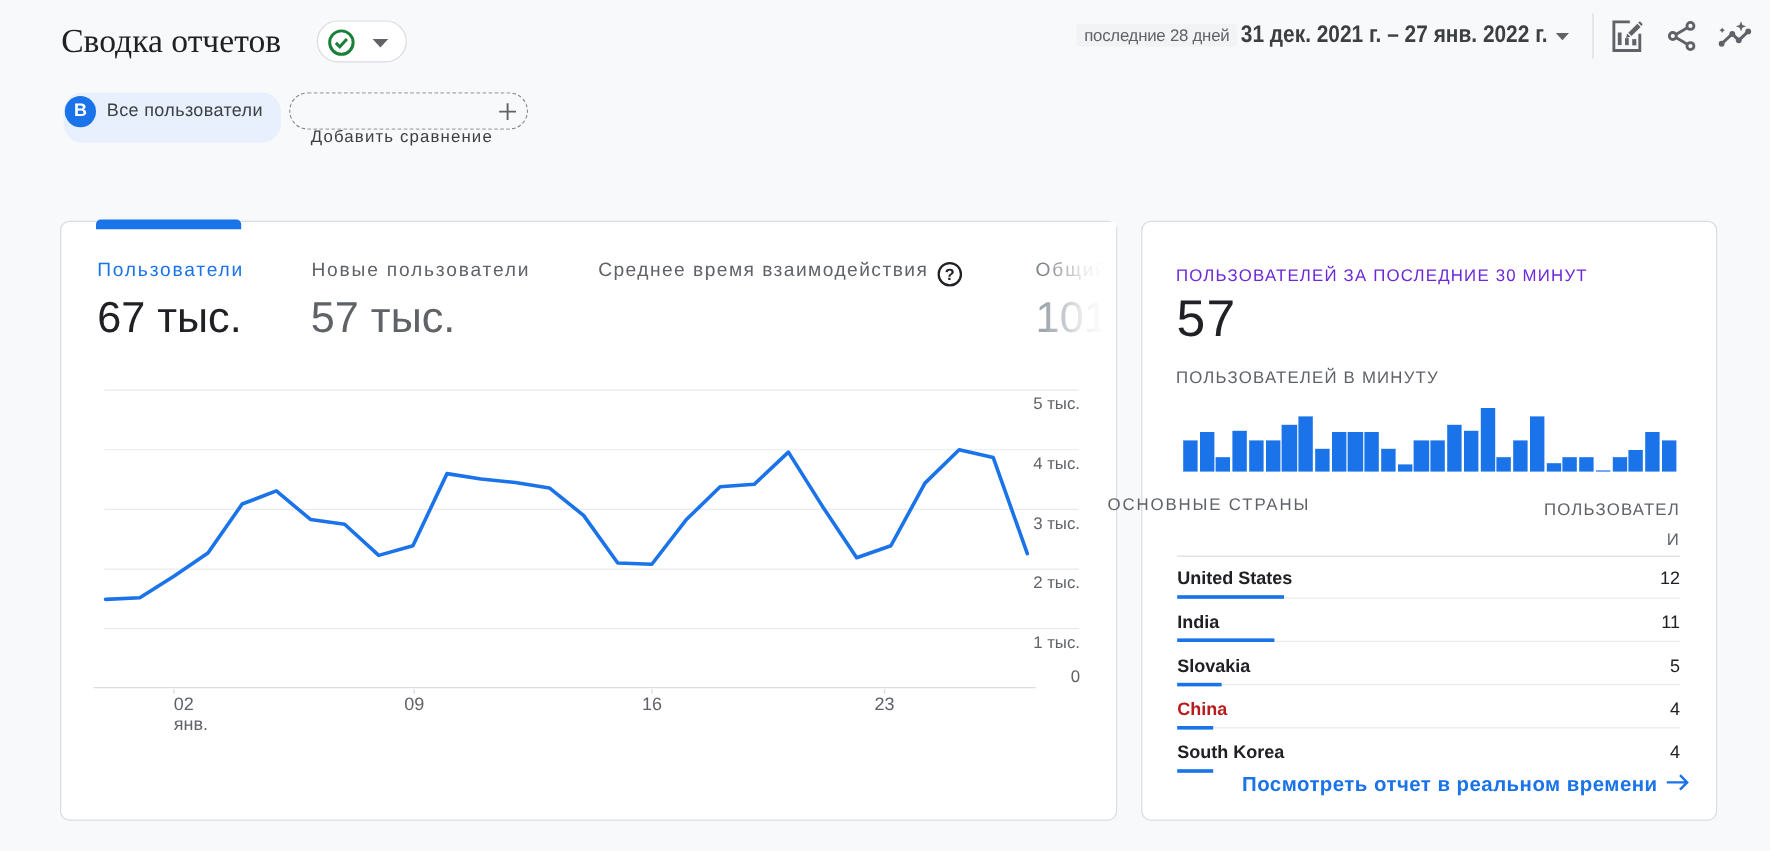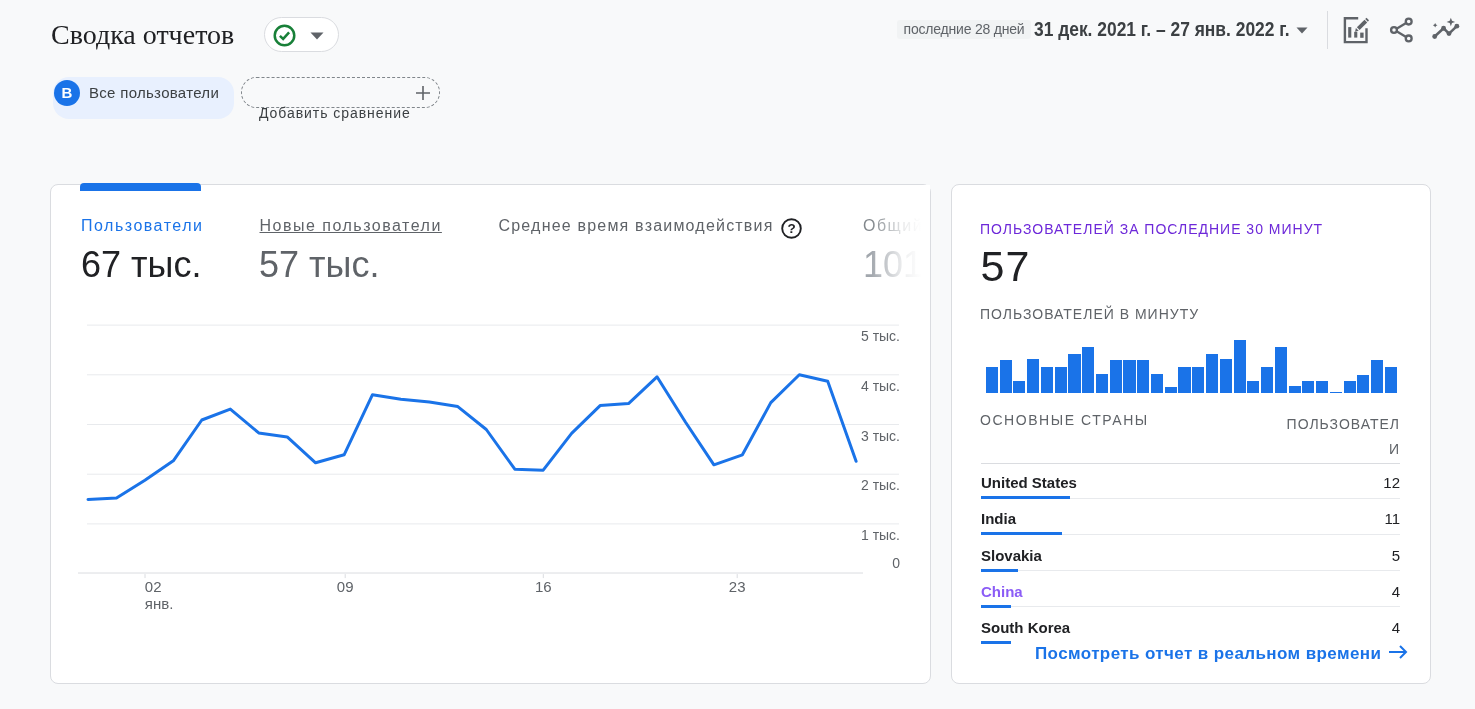--- a/index.html
+++ b/index.html
@@ -77,21 +77,21 @@
     </svg>
   </div>
 
   <div class="card" style="left:50px; top:184px; width:881px; height:500px;"></div>
   <div class="abs" style="left:80px; top:183px; width:121px; height:8px; background:#1a73e8; border-radius:4px 4px 0 0;"></div>
 
   <div class="abs" id="metrics" style="left:51px; top:185px; width:879px; height:130px; overflow:hidden;">
     <div class="abs" style="left:30px; top:32px; font-size:16px; letter-spacing:1.5px; color:#1a73e8;">Пользователи</div>
     <div class="abs" style="left:30px; top:59px; font-size:36px; color:#202124;">67 тыс.</div>
 
-    <div class="abs" style="left:208.5px; top:32px; font-size:16px; letter-spacing:1.5px; color:#5f6368;text-decoration:underline;">Новые пользователи</div>
+    <div class="abs" style="left:208.5px; top:32px; font-size:16px; letter-spacing:1.5px; color:#5f6368;">Новые пользователи</div>
     <div class="abs" style="left:208px; top:59px; font-size:36px; color:#5f6368;">57 тыс.</div>
 
     <div class="abs" style="left:447.5px; top:32px; font-size:16px; letter-spacing:1.2px; color:#5f6368;">Среднее время взаимодействия</div>
     <svg class="abs" style="left:730px; top:32.5px;" width="21" height="21" viewBox="0 0 21 21">
       <circle cx="10.5" cy="10.5" r="9.3" fill="none" stroke="#202124" stroke-width="1.9"></circle>
       <text x="10.5" y="15" font-size="13.5" font-weight="700" text-anchor="middle" fill="#202124" font-family="Liberation Sans">?</text>
     </svg>
 
     <div class="abs" style="left:812px; top:32px; font-size:16px; letter-spacing:1.5px; color:#80868b;">Общий</div>
     <div class="abs" style="left:812px; top:59px; font-size:36px; color:#a2a7ad;">101 ты</div>
@@ -156,38 +156,38 @@
       <div style="position:absolute; left:302.7px; bottom:0; width:12.1px; height:7px; background:#1a73e8;"></div>
       <div style="position:absolute; left:316.5px; bottom:0; width:12.1px; height:12px; background:#1a73e8;"></div>
       <div style="position:absolute; left:330.2px; bottom:0; width:12.1px; height:12px; background:#1a73e8;"></div>
       <div style="position:absolute; left:344.0px; bottom:0; width:12.1px; height:1px; background:#1a73e8;"></div>
       <div style="position:absolute; left:357.8px; bottom:0; width:12.1px; height:12px; background:#1a73e8;"></div>
       <div style="position:absolute; left:371.5px; bottom:0; width:12.1px; height:18px; background:#1a73e8;"></div>
       <div style="position:absolute; left:385.3px; bottom:0; width:12.1px; height:33px; background:#1a73e8;"></div>
       <div style="position:absolute; left:399.0px; bottom:0; width:12.1px; height:26px; background:#1a73e8;"></div>
     </div>
 
-  <div class="abs" style="left:980px; top:411.5px; font-size:14px; letter-spacing:1.55px; color:#5f6368;text-align:center;">ОСНОВНЫЕ СТРАНЫ</div>
+  <div class="abs" style="left:923px; top:411.5px; font-size:14px; letter-spacing:1.55px; color:#5f6368;text-align:center;">ОСНОВНЫЕ СТРАНЫ</div>
   <div class="abs" style="left:1269px; top:411.5px; width:131px; font-size:14px; letter-spacing:1px; line-height:25px; color:#5f6368; text-align:right;">ПОЛЬЗОВАТЕЛ<br>И</div>
   <div class="abs" style="left:981px; top:463px; width:419px; height:1px; background:#dadce0;"></div>
 
   <div id="rows">
       <div class="abs" style="left:981px; top:474.2px; font-size:15px; font-weight:700; color:#202124;">United States</div>
       <div class="abs" style="left:1340px; top:474.2px; width:60px; text-align:right; font-size:15px; color:#202124;">12</div>
       <div class="abs" style="left:981px; top:497.7px; width:419px; height:1px; background:#e8eaed;"></div>
       <div class="abs" style="left:981px; top:496.2px; width:88.8px; height:3px; background:#1a73e8;"></div>
       <div class="abs" style="left:981px; top:510.4px; font-size:15px; font-weight:700; color:#202124;">India</div>
       <div class="abs" style="left:1340px; top:510.4px; width:60px; text-align:right; font-size:15px; color:#202124;">11</div>
       <div class="abs" style="left:981px; top:533.9px; width:419px; height:1px; background:#e8eaed;"></div>
       <div class="abs" style="left:981px; top:532.4px; width:81.4px; height:3px; background:#1a73e8;"></div>
       <div class="abs" style="left:981px; top:546.6px; font-size:15px; font-weight:700; color:#202124;">Slovakia</div>
       <div class="abs" style="left:1340px; top:546.6px; width:60px; text-align:right; font-size:15px; color:#202124;">5</div>
       <div class="abs" style="left:981px; top:570.1px; width:419px; height:1px; background:#e8eaed;"></div>
       <div class="abs" style="left:981px; top:568.6px; width:37px; height:3px; background:#1a73e8;"></div>
-      <div class="abs" style="left:981px; top:582.8px; font-size:15px; font-weight:700; color:#8b5cf6;text-align:center;">China</div>
+      <div class="abs" style="left:981px; top:582.8px; font-size:15px; font-weight:700; color:#b91c1c;text-align:center;">China</div>
       <div class="abs" style="left:1340px; top:582.8px; width:60px; text-align:right; font-size:15px; color:#202124;">4</div>
       <div class="abs" style="left:981px; top:606.3px; width:419px; height:1px; background:#e8eaed;"></div>
       <div class="abs" style="left:981px; top:604.8px; width:29.6px; height:3px; background:#1a73e8;"></div>
       <div class="abs" style="left:981px; top:619.0px; font-size:15px; font-weight:700; color:#202124;">South Korea</div>
       <div class="abs" style="left:1340px; top:619.0px; width:60px; text-align:right; font-size:15px; color:#202124;">4</div>
       <div class="abs" style="left:981px; top:641.0px; width:29.6px; height:3px; background:#1a73e8;"></div>
     </div>
 
   <div class="abs" style="left:1035px; top:643.5px; font-size:17px; letter-spacing:0.4px; font-weight:700; color:#1a73e8;">Посмотреть отчет в реальном времени</div>
   <svg class="abs" style="left:1388px; top:644px;" width="20" height="16" viewBox="0 0 20 16">

